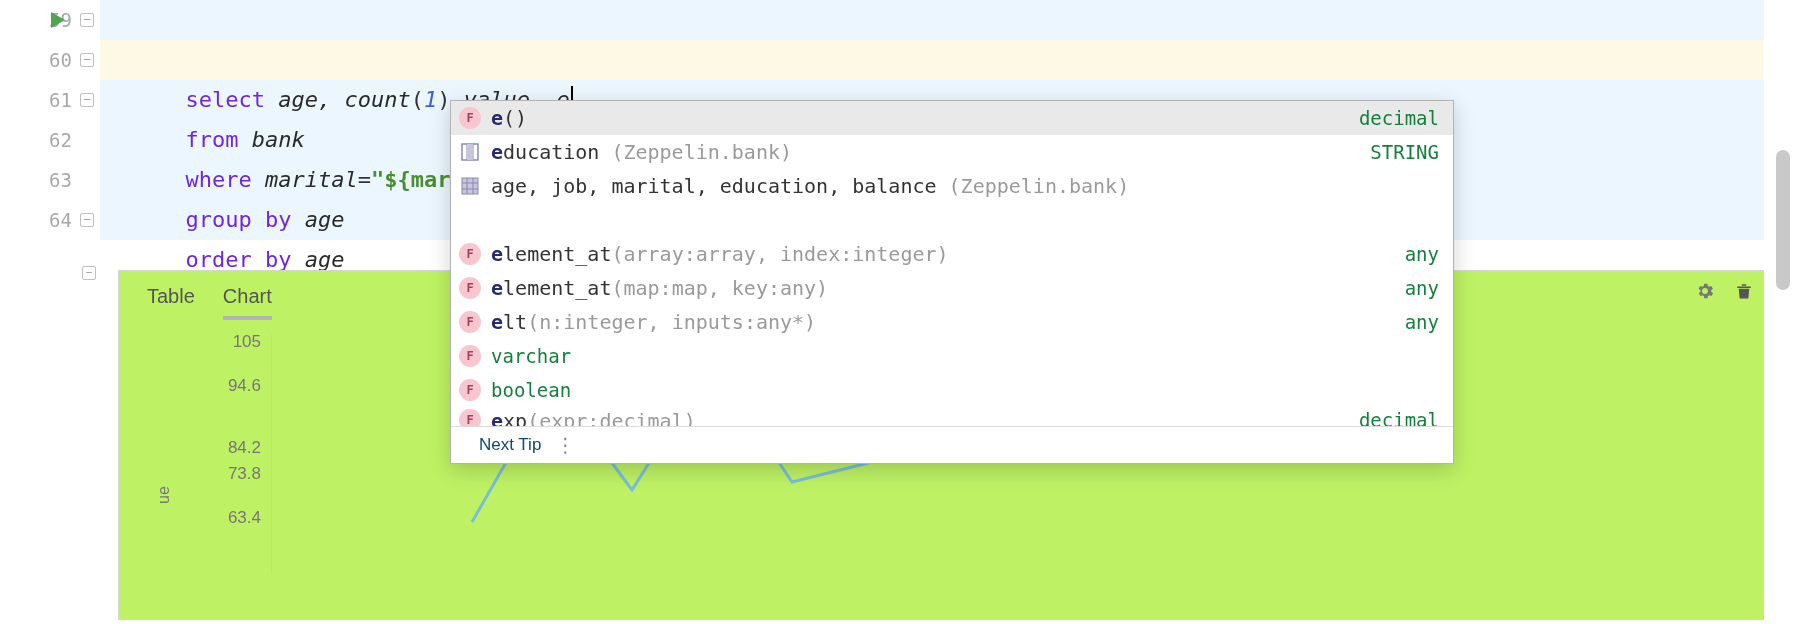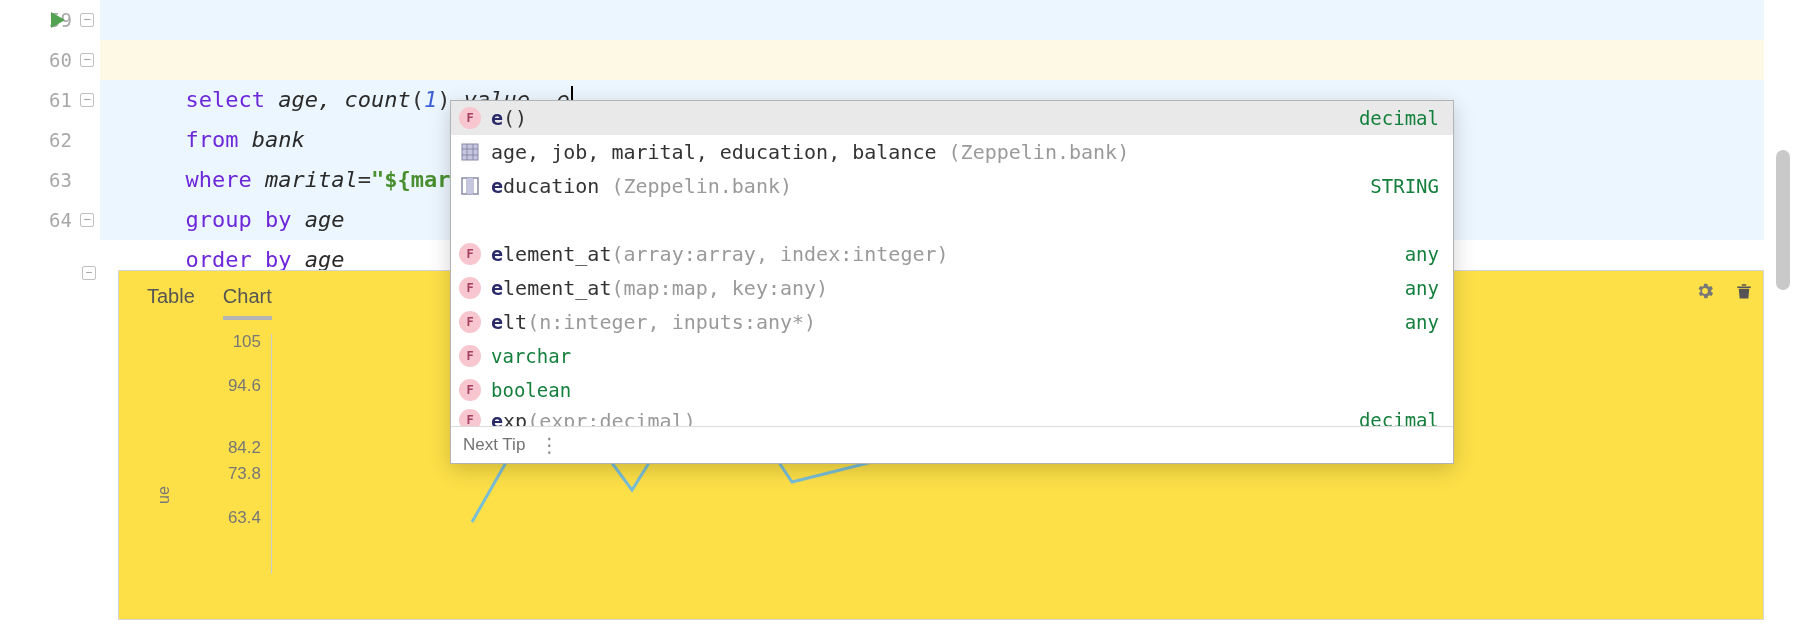--- a/index.html
+++ b/index.html
@@ -145,31 +145,31 @@
     border-top: 1px solid #dcdcdc;
     font-family: -apple-system, "Segoe UI", sans-serif;
     font-size: 17px;
     color: #7a7a7a;
     padding: 8px 12px;
     display: flex;
     align-items: center;
     gap: 14px;
   }
   .popup-footer .tip { flex: 1; }
-  .popup-footer .next { color: #737373; cursor: pointer; }
+  .popup-footer .next { color: #0c4a6e; cursor: pointer; margin-left: 16px; }
   .popup-footer .more { color: #888; font-size: 20px; line-height: 10px; letter-spacing: 1px; }
   
   .output {
     position: absolute;
     left: 118px;
     top: 270px;
     right: 30px;
     height: 350px;
     border: 1px solid #d5d5d5;
-    background: #fde047;
+    background: #bef264;
     z-index: 1;
   }
   .out-tools {
     position: absolute;
     right: 10px;
     top: 10px;
     display: flex;
     gap: 20px;
     color: #777;
   }
@@ -326,45 +326,45 @@
   </div>
 
   <div class="popup">
     <div class="popup-list" id="popup-list">
         <div class="popup-row selected">
           <span class="ricon fn">F</span>
           <span class="rmain"><span class="match">e</span><span>()</span><span class="tail"></span></span>
           <span class="rtype">decimal</span>
         </div>
         <div class="popup-row">
+          <span class="ricon col">
+            <svg width="18" height="18" viewBox="0 0 18 18">
+              <rect x="1" y="1" width="16" height="16" fill="none" stroke="#8a8aa8" stroke-width="1.5"></rect>
+              <line x1="6" y1="1" x2="6" y2="17" stroke="#8a8aa8"></line>
+              <line x1="12" y1="1" x2="12" y2="17" stroke="#8a8aa8"></line>
+              <rect x="6" y="1" width="6" height="16" fill="#c6c6e0"></rect>
+            </svg>
+          </span>
+          <span class="rmain"><span class="match">e</span><span>ducation</span><span class="tail"> (Zeppelin.bank)</span></span>
+          <span class="rtype">STRING</span>
+        </div>
+        <div class="popup-row">
           <span class="ricon tbl">
             <svg width="18" height="18" viewBox="0 0 18 18">
               <rect x="1" y="1" width="16" height="16" fill="#c6c6e0" stroke="#8a8aa8"></rect>
               <line x1="1" y1="6" x2="17" y2="6" stroke="#8a8aa8"></line>
               <line x1="1" y1="12" x2="17" y2="12" stroke="#8a8aa8"></line>
               <line x1="6" y1="1" x2="6" y2="17" stroke="#8a8aa8"></line>
               <line x1="12" y1="1" x2="12" y2="17" stroke="#8a8aa8"></line>
             </svg>
           </span>
           <span class="rmain"><span class="match"></span><span>age, job, marital, education, balance</span><span class="tail"> (Zeppelin.bank)</span></span>
           <span class="rtype"></span>
         </div>
         <div class="popup-row">
-          <span class="ricon col">
-            <svg width="18" height="18" viewBox="0 0 18 18">
-              <rect x="1" y="1" width="16" height="16" fill="none" stroke="#8a8aa8" stroke-width="1.5"></rect>
-              <line x1="6" y1="1" x2="6" y2="17" stroke="#8a8aa8"></line>
-              <line x1="12" y1="1" x2="12" y2="17" stroke="#8a8aa8"></line>
-              <rect x="6" y="1" width="6" height="16" fill="#c6c6e0"></rect>
-            </svg>
-          </span>
-          <span class="rmain"><span class="match">e</span><span>ducation</span><span class="tail"> (Zeppelin.bank)</span></span>
-          <span class="rtype">STRING</span>
-        </div>
-        <div class="popup-row">
           <span class="ricon kw"></span>
           <span class="rtype"></span>
         </div>
         <div class="popup-row">
           <span class="ricon fn">F</span>
           <span class="rmain"><span class="match">e</span><span>lement_at</span><span class="tail">(array:array, index:integer)</span></span>
           <span class="rtype">any</span>
         </div>
         <div class="popup-row">
           <span class="ricon fn">F</span>

